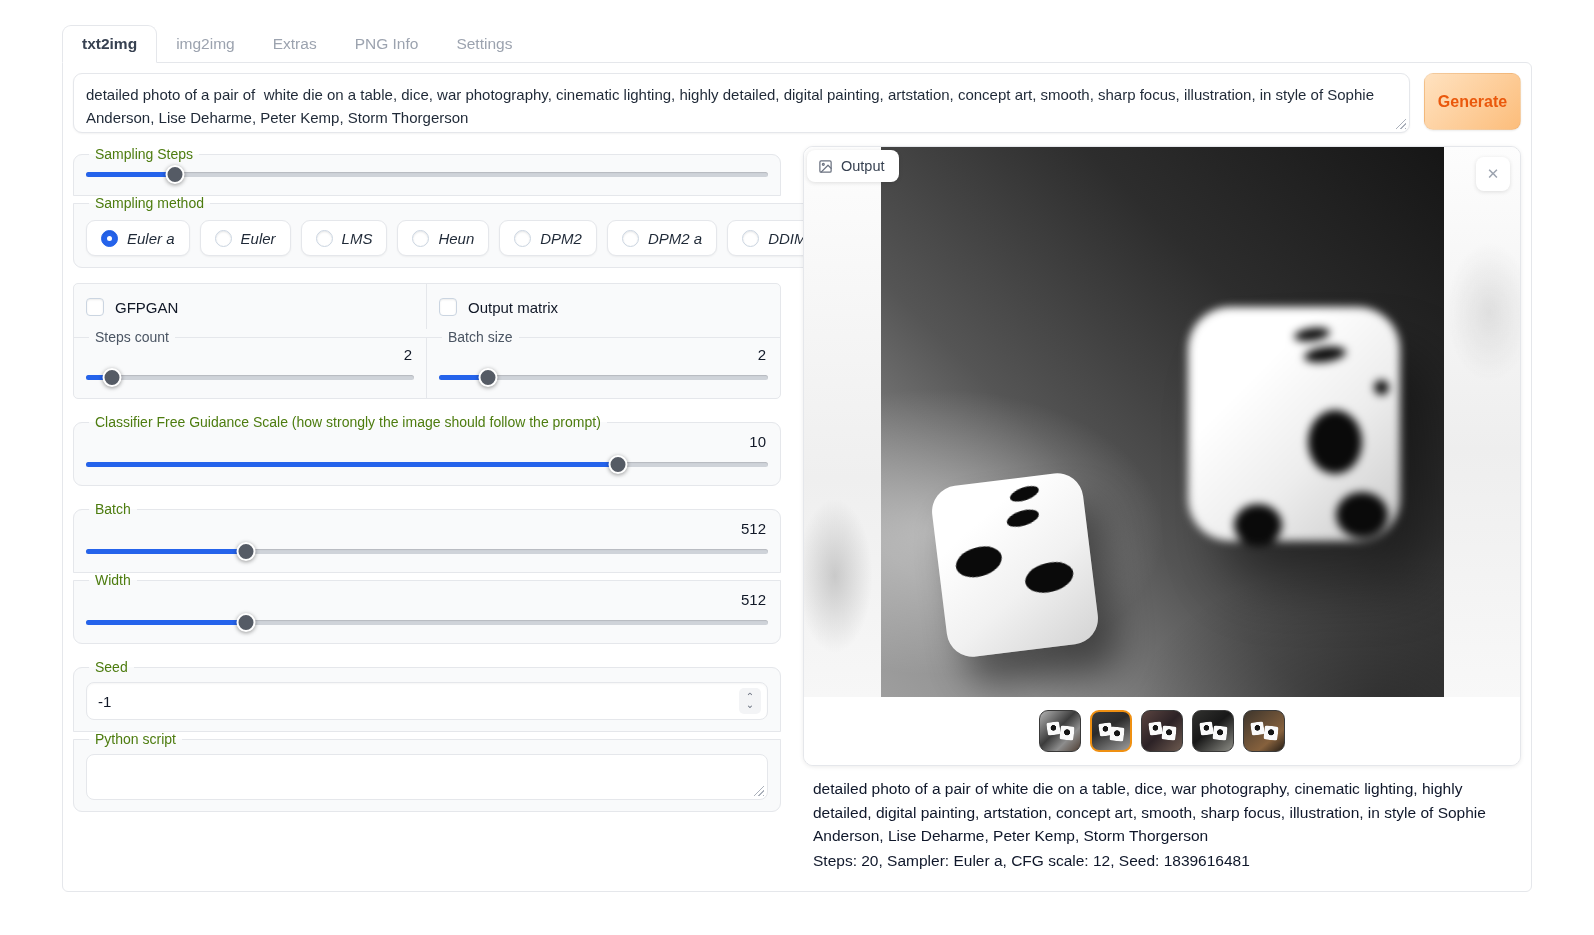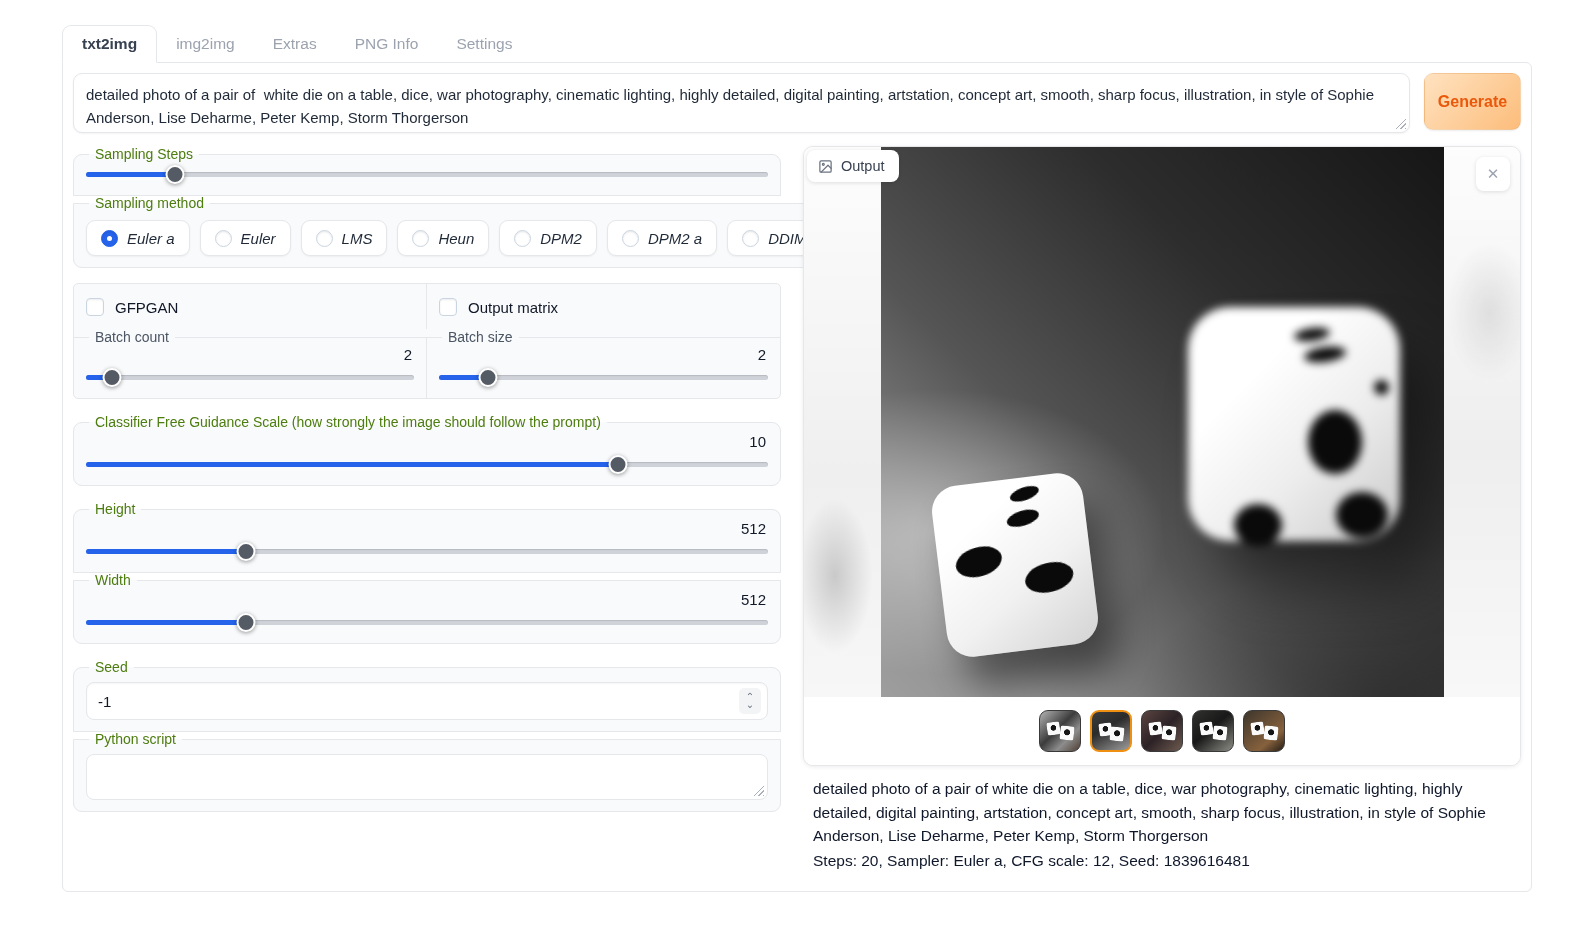--- a/index.html
+++ b/index.html
@@ -231,21 +231,21 @@
               <span class="cbx"></span>
               <span class="cbx-label">GFPGAN</span>
             </div>
             <div class="cbx-cell">
               <span class="cbx"></span>
               <span class="cbx-label">Output matrix</span>
             </div>
           </div>
           <div class="row">
             <fieldset class="fs-inner cellL">
-              <legend>Batch count</legend>
+              <legend>Steps count</legend>
               <div class="slider-value">2</div>
               <div class="slider">
                 <div class="track"></div>
                   <div class="fill" style="width: 8%;"></div>
                   <div class="sthumb" style="left: 8%;"></div>
               </div>
             </fieldset>
             <fieldset class="fs-inner">
               <legend>Batch size</legend>
               <div class="slider-value">2</div>
@@ -265,21 +265,21 @@
             <div class="slider">
               <div class="track"></div>
                 <div class="fill" style="width: 78%;"></div>
                 <div class="sthumb" style="left: 78%;"></div>
             </div>
           </fieldset>
         </div>
 
         <div class="group stack">
           <fieldset class="fs">
-            <legend>Height</legend>
+            <legend>Batch</legend>
             <div class="slider-value">512</div>
             <div class="slider">
               <div class="track"></div>
                 <div class="fill" style="width: 23.5%;"></div>
                 <div class="sthumb" style="left: 23.5%;"></div>
             </div>
           </fieldset>
           <fieldset class="fs">
             <legend>Width</legend>
             <div class="slider-value">512</div>

